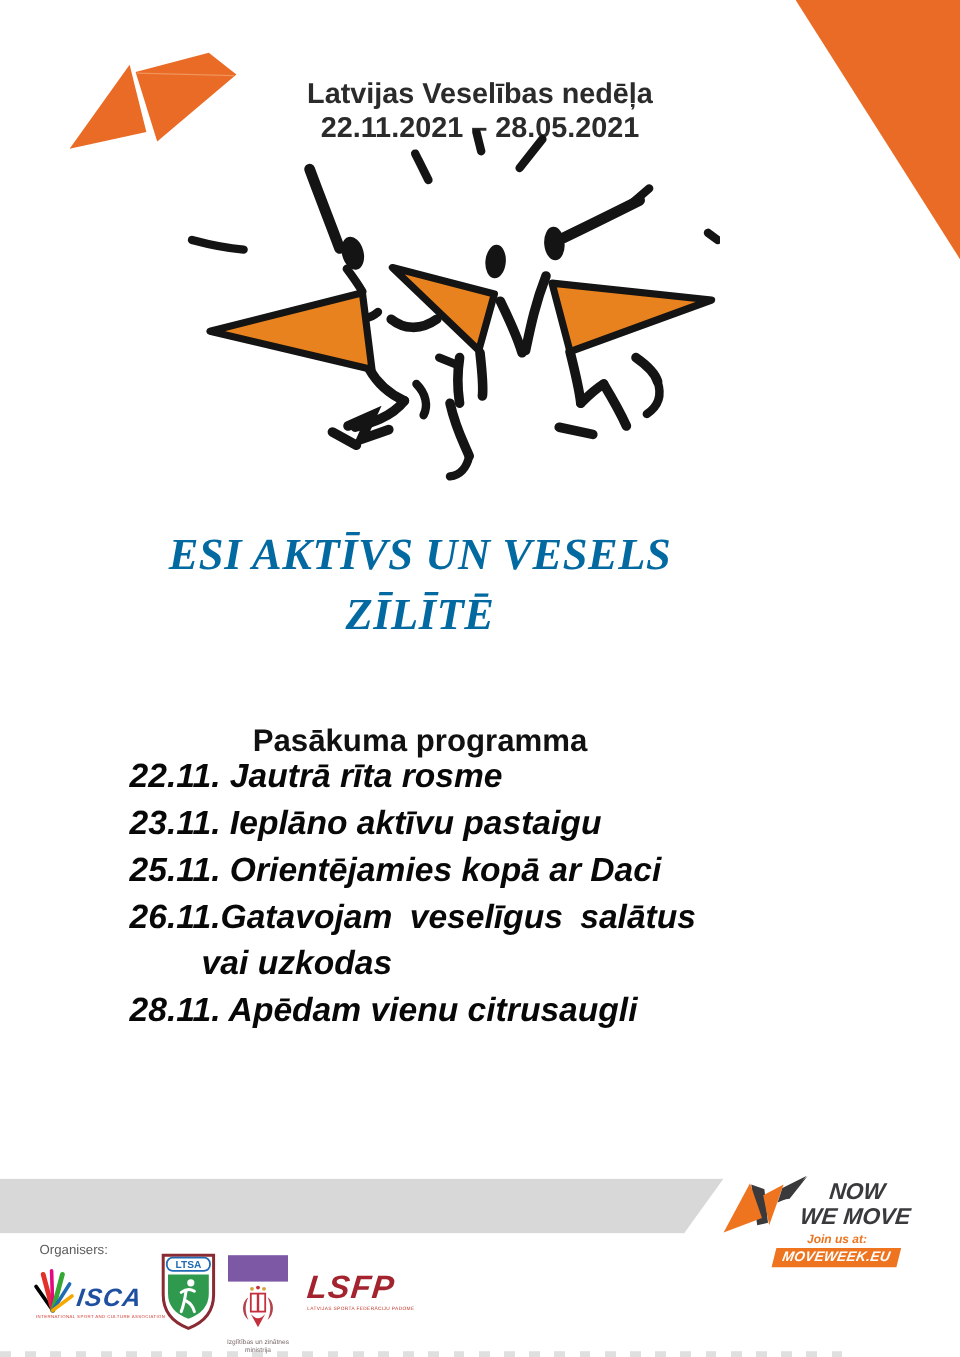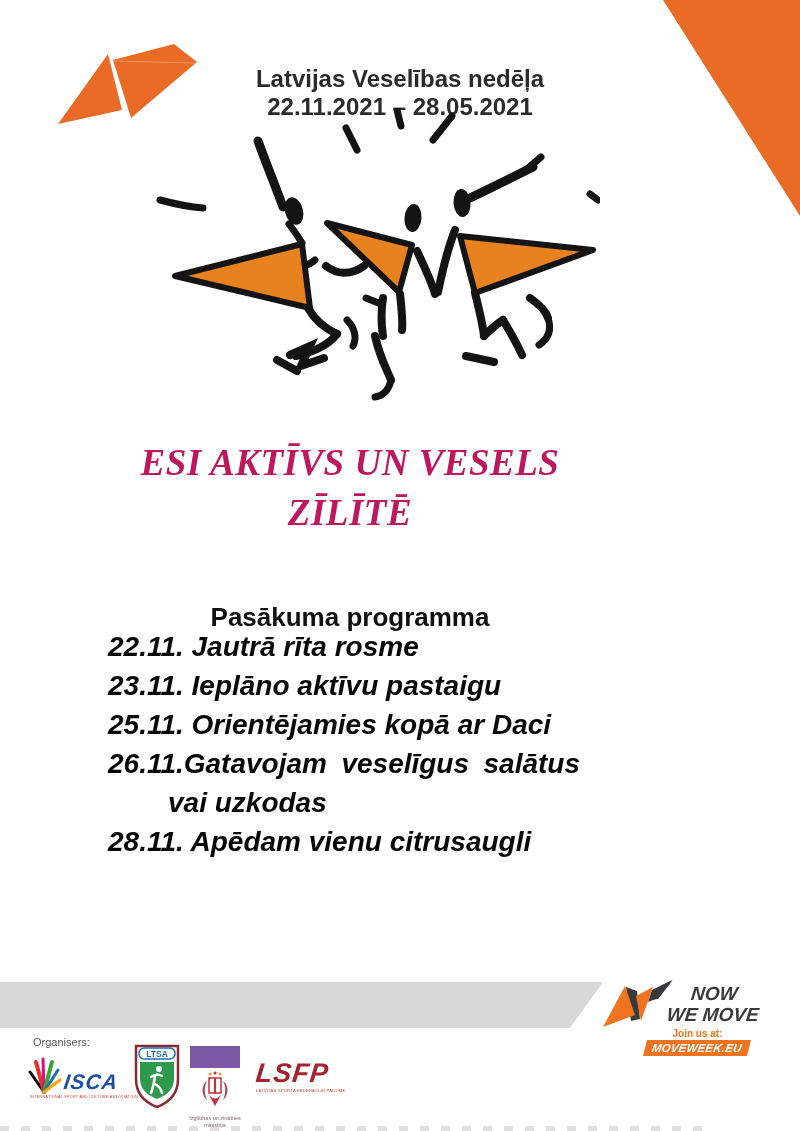--- a/index.html
+++ b/index.html
@@ -19,21 +19,21 @@
   .header-text {
     position:absolute; left:200px; top:41px; width:400px; text-align:center;
     color:#2b2b2b; font-weight:bold; font-size:24px; line-height:28px;margin-top:24px;
   }
   
   .illustration { position:absolute; left:150px; top:108px; }
   
   .main-title {
     position:absolute; left:100px; top:438px; width:500px; text-align:center;
     font-family:"Liberation Serif", serif; font-style:italic; font-weight:bold;
-    font-size:37px; line-height:50px; color:#be185d; letter-spacing:.5px;
+    font-size:37px; line-height:50px; color:#0369a1; letter-spacing:.5px;
   }
   .program-heading {
     position:absolute; left:100px; top:560px; width:500px; text-align:center;
     font-weight:bold; font-size:26px; color:#111;margin-top:42px;
   }
   
   .program-list {
     position:absolute; left:108px; top:627px; width:472px;
     font-family:Liberation Sans, sans-serif; font-style:italic; font-weight:bold;
     font-size:28px; line-height:39px; color:#080808;
@@ -48,21 +48,21 @@
   
   .nwm-mark { position:absolute; left:600px; top:978px; }
   .nwm-text {
     position:absolute; left:668px; top:983px; width:110px;
     color:#3a3a3c; font-weight:bold; font-style:italic;
     font-size:19px; line-height:21px; transform:skewX(-6deg); letter-spacing:0;
   }
   .nwm-text .l1 { margin-left:22px; }
   .nwm-join {
     position:absolute; left:645px; top:1028px; width:105px; text-align:center;
-    color:#EE7420; font-weight:bold; font-size:10px;
+    color:#EE7420; font-weight:bold; font-style:italic; font-size:10px;
   }
   .nwm-banner {
     position:absolute; left:645px; top:1040px; width:104px; height:16px;
     background:#EE7420; transform:skewX(-14deg);
     display:flex; align-items:center; justify-content:center;
   }
   .nwm-banner span {
     color:#fff; font-weight:bold; font-style:italic; font-size:11.5px;
     transform:skewX(4deg); letter-spacing:.2px; white-space:nowrap;
   }

